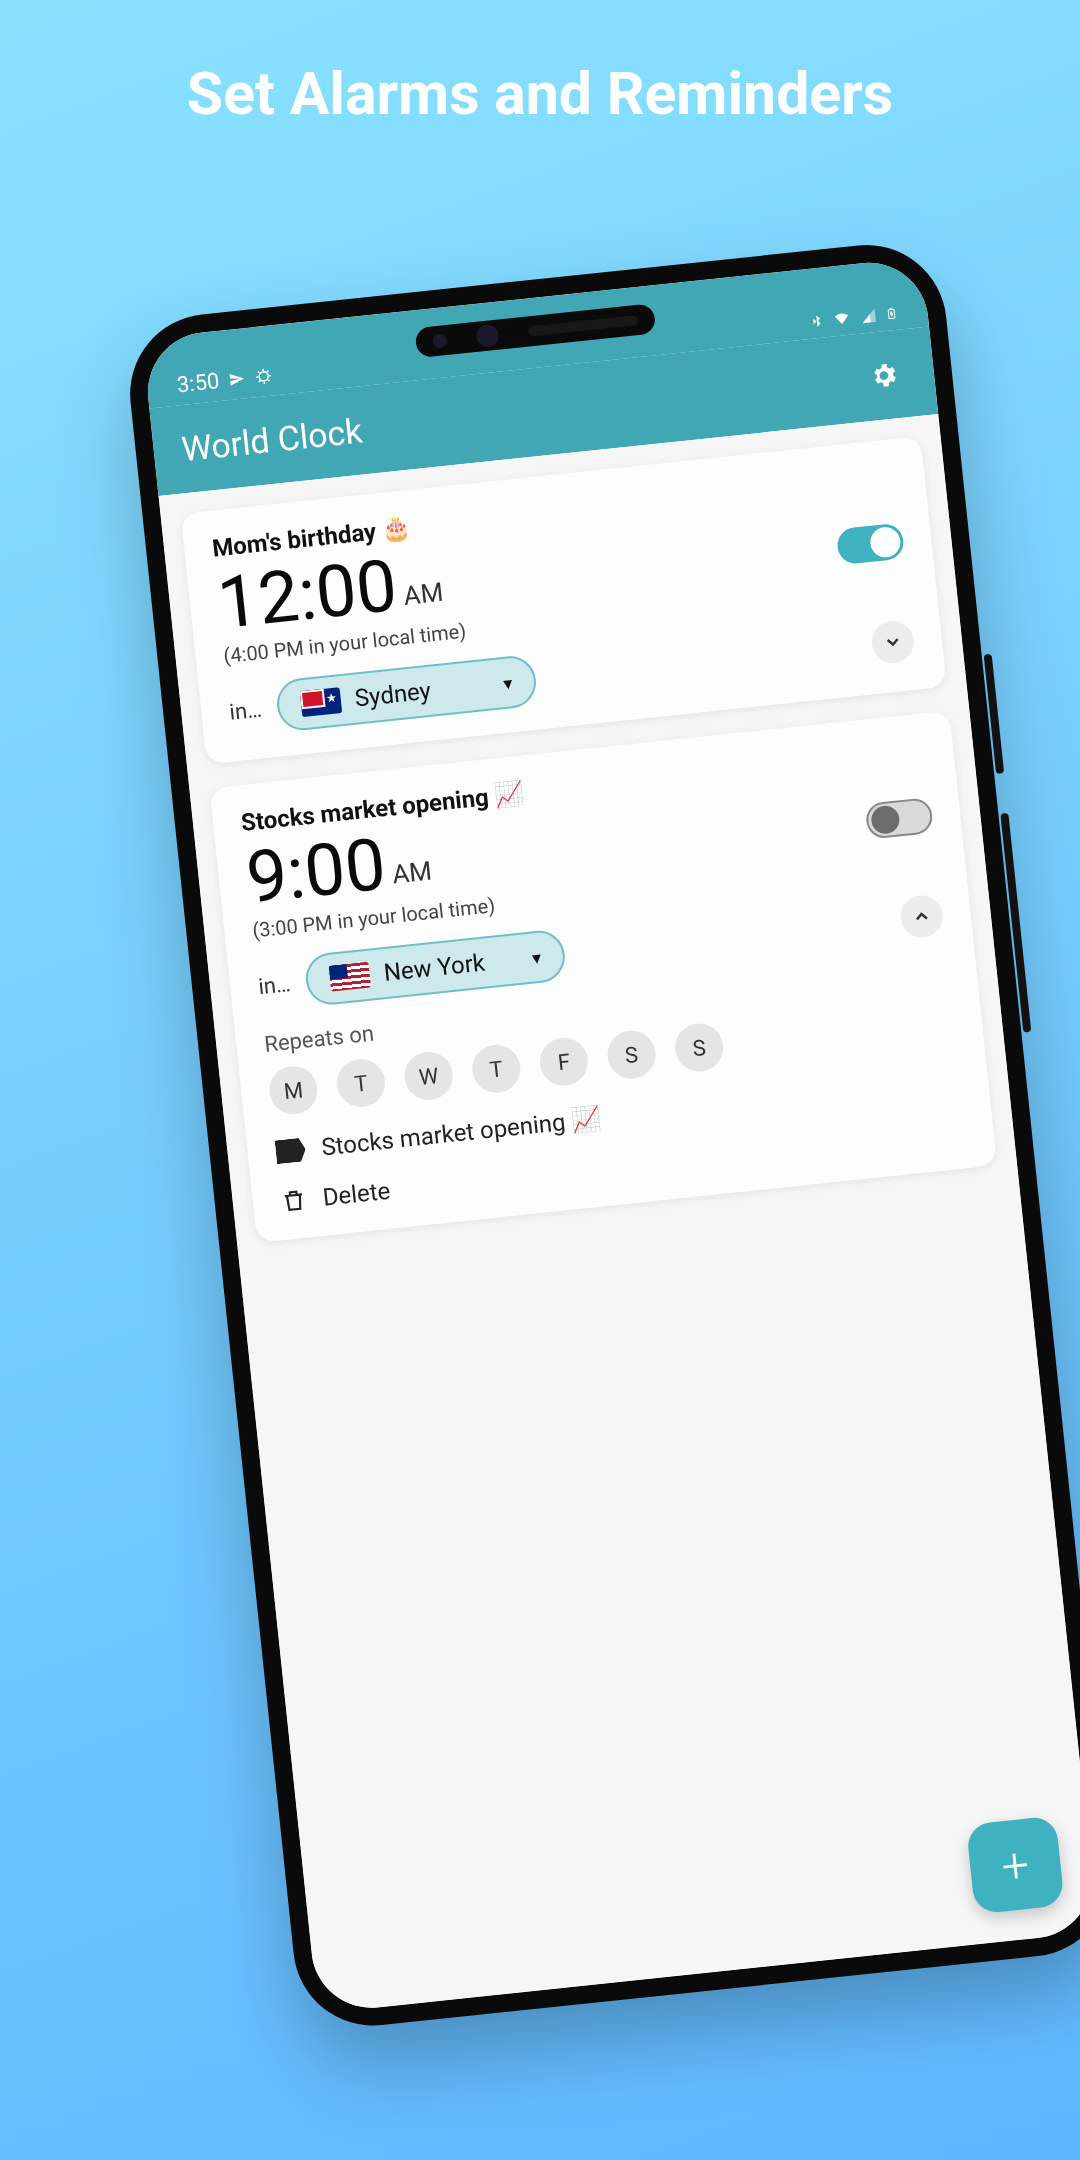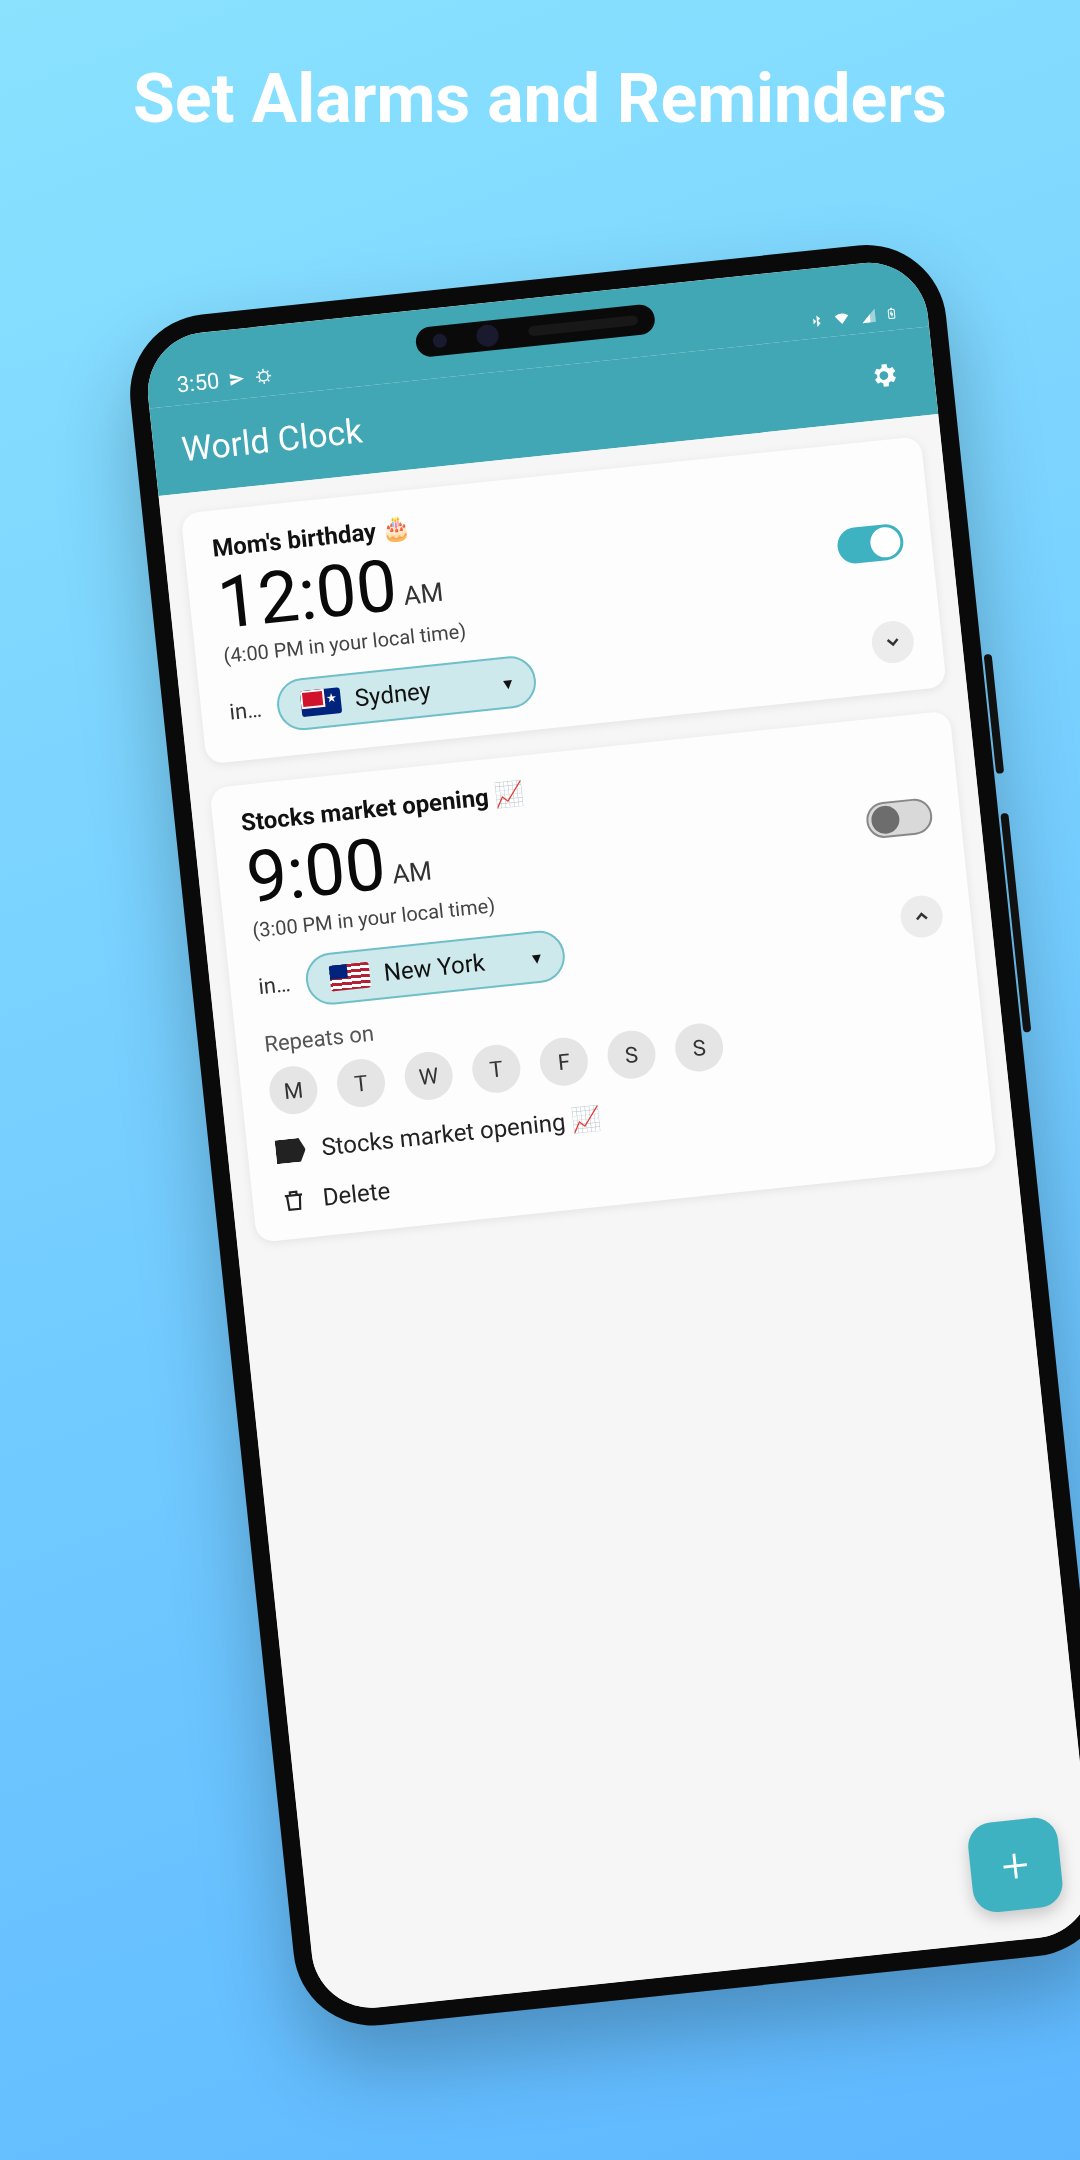--- a/index.html
+++ b/index.html
@@ -6,21 +6,21 @@
   body {
     width: 1080px;
     height: 2160px;
     background: linear-gradient(160deg, #8ae2ff 0%, #5fb8ff 100%);
     font-family: -apple-system, BlinkMacSystemFont, "Segoe UI", Roboto, sans-serif;
     overflow: hidden;
     position: relative;
   }
   .promo-heading {
     color: #fff;
-    font-size: 68px;
+    font-size: 59px;
     font-weight: 700;
     text-align: center;
     padding: 60px 60px 40px;
     line-height: 1.15;
   }
   .phone-frame {
     position: absolute;
     left: 120px;
     top: 280px;
     width: 820px;

